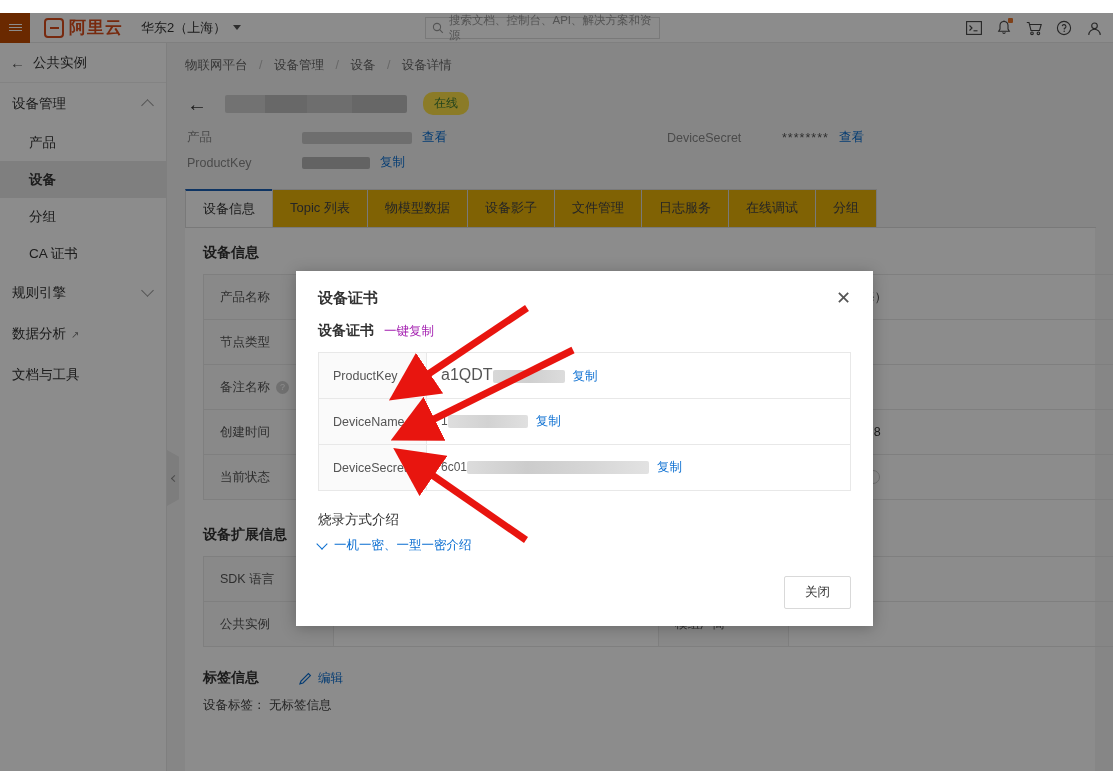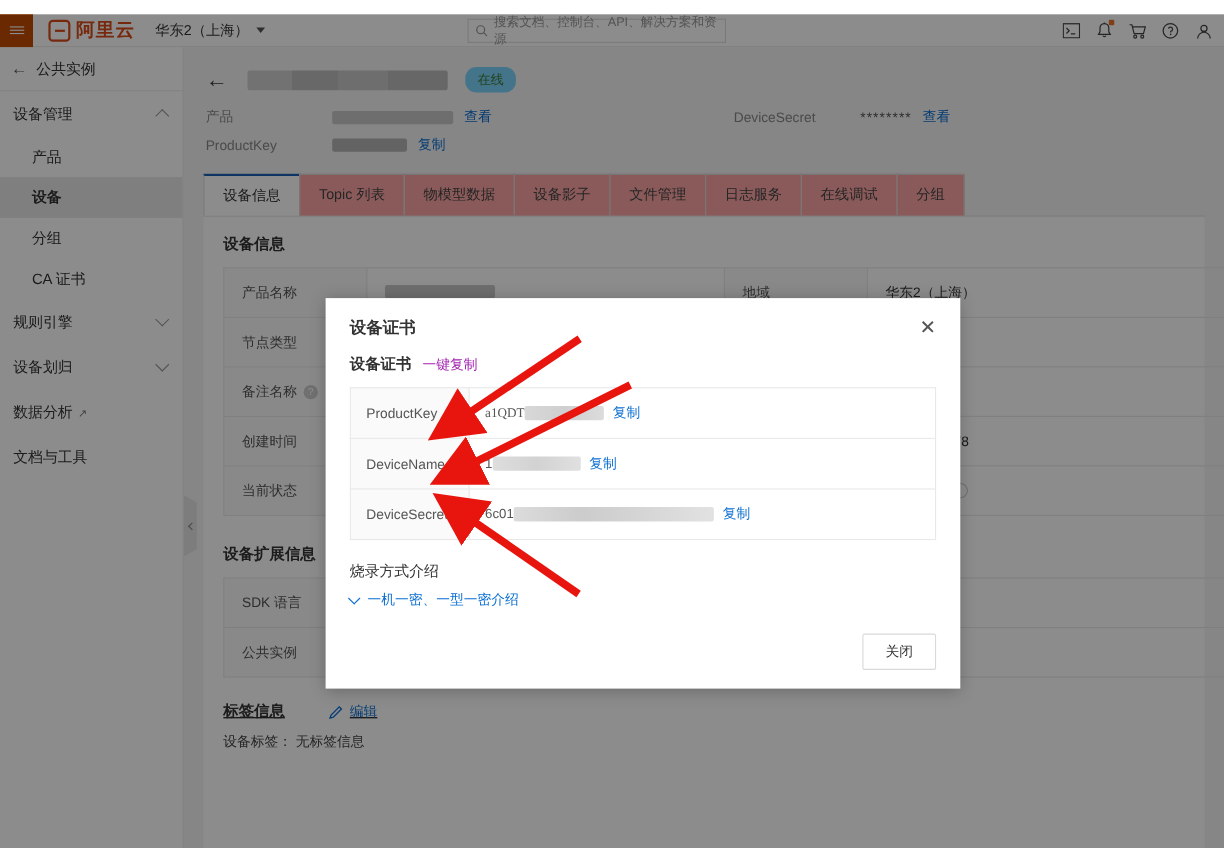--- a/index.html
+++ b/index.html
@@ -89,55 +89,55 @@
   .breadcrumb { padding: 14px 0 0 18px; font-size: 12.5px; color: #666; }
   .breadcrumb .sep { margin: 0 8px; color: #bbb; }
   .breadcrumb a { color: #666; text-decoration: none; }
 
   .page-head { display: flex; align-items: center; padding: 18px 0 0 20px; }
   .back-arrow { font-size: 20px; color: #333; margin-right: 18px; line-height: 1; }
   .redact { background: #c9c9c9; border-radius: 2px; display: inline-block; }
   .redact.dark { background: #b4b4b4; }
   .title-redact { width: 182px; height: 18px; background: linear-gradient(90deg,#cfcfcf 0 22%,#bdbdbd 22% 45%,#c9c9c9 45% 70%,#bcbcbc 70% 100%); border-radius: 2px; }
   .status-pill {
-    margin-left: 16px; background: #7dd3fc; color: #3c7a34;
+    margin-left: 16px; background: #fde047; color: #3c7a34;
     font-size: 12px; border-radius: 10px; padding: 3px 11px;
   }
 
   .keyrow { position: relative; padding-left: 20px; margin-top: 10px; font-size: 12.5px; color: #666; }
   .keyrow .kline { display:flex; align-items:center; height: 25px; }
   .keyrow .klabel { width: 115px; color: #888; }
   .link { color: #0a6ed1; cursor: pointer; text-decoration: none; }
   .secret-col { position: absolute; left: 500px; top: 0; display:flex; align-items:center; height: 25px; font-size: 12.5px; }
   .secret-col .klabel { width: 115px; color: #888; }
   .stars { letter-spacing: 1px; color: #555; margin-right: 10px; }
 
   
   .tabs { margin: 14px 0 0 18px; display: flex; border-bottom: 1px solid #ddd; width: 911px; }
   .tab {
-    padding: 9px 17px; font-size: 13px; color: #444; background: #fca5a5;
+    padding: 9px 17px; font-size: 13px; color: #444; background: #eab308;
     border: 1px solid #ddd; border-bottom: none; margin-right: -1px; cursor: pointer;
   }
   .tab.active { background: #fff; color: #0a6ed1; border-top: 2px solid #1a5fb4; color:#333; }
 
   .panel { background: #fff; margin: 0 18px; padding: 16px 0 0 0; min-height: 600px; }
   .sec-title { font-size: 14px; font-weight: bold; color: #333; padding: 0 0 12px 18px; }
 
   table.info { width: 911px; border-collapse: collapse; margin-left: 18px; table-layout: fixed; }
   table.info td { border: 1px solid #e8e8e8; height: 45px; padding: 0 16px; font-size: 12.5px; color: #333; vertical-align: middle; }
   table.info td.lbl { background: #fafafa; color: #555; width: 130px; }
   table.info td.val { width: 325px; }
   .help-dot {
     display:inline-block; width:13px; height:13px; border-radius:50%; background:#ccc; color:#fff;
     font-size:9px; text-align:center; line-height:13px; margin-left:6px; vertical-align: middle;
   }
   .toggle { display:inline-block; width:27px; height:14px; border-radius:7px; border:1px solid #ccc; background:#fff; vertical-align:middle; margin-left:10px; position:relative;}
   .toggle i { position:absolute; left:1px; top:1px; width:10px; height:10px; border-radius:50%; background:#d8d8d8; }
 
-  .tag-head { display:flex; align-items:center; padding: 22px 0 10px 18px; text-decoration: underline; }
+  .tag-head { display:flex; align-items:center; padding: 22px 0 10px 18px; }
   .tag-head .t { font-size:14px; font-weight:bold; color:#333; margin-right: 40px; }
   .tag-head .edit { color:#0a6ed1; font-size:12.5px; display:flex; align-items:center; }
   .pencil { margin-right: 6px; }
   .tag-body { padding-left: 18px; font-size: 12.5px; color: #444; }
 
   
   .overlay {
     position: absolute; left:0; top:0; width: 1113px; height: 771px;
     background: rgba(0,0,0,0.45); z-index: 10;
   }
@@ -268,37 +268,42 @@
     </div>
     <div class="side-item">
       <span>CA 证书</span>
     </div>
 
     <div class="side-group">
       <span>规则引擎</span>
       <span class="chev down"></span>
     </div>
     <div class="side-group">
-      <span>设备划归</span>
-      <span class="chev down"></span>
-    </div>
-    <div class="side-group">
       <span><span>数据分析</span><span class="ext-icon">↗</span></span>
     </div>
     <div class="side-group">
       <span>文档与工具</span>
     </div>
   </div>
 
   <div class="collapse-handle">
     <span class="c"></span>
   </div>
 
   <div class="main">
 
+    <div class="breadcrumb">
+      <a href="#">物联网平台</a>
+      <span class="sep">/</span>
+      <a href="#">设备管理</a>
+      <span class="sep">/</span>
+      <a href="#">设备</a>
+      <span class="sep">/</span>
+      <a href="#">设备详情</a>
+    </div>
 
     <div class="page-head">
       <span class="back-arrow">←</span>
       <span class="title-redact"></span>
       <span class="status-pill">在线</span>
     </div>
 
     <div class="keyrow">
       <div class="kline">
         <span class="klabel">产品</span>
@@ -408,21 +413,21 @@
     <div class="modal-sub">
       <span class="s1">设备证书</span>
       <span class="s2">一键复制</span>
     </div>
 
     <table class="cert">
       <tbody>
           <tr>
         <td class="k">ProductKey</td>
         <td class="v">
-          <span style="color:#555;font-size:12px;font-family:Liberation Serif, serif;">a1QDT</span><span class="blur-val" style="width:72px;background:linear-gradient(90deg,#d8d8d8,#cfcfcf,#dcdcdc);"></span><span class="cp">复制</span>
+          <span style="color:#555;font-size:16px;">a1QDT</span><span class="blur-val" style="width:72px;background:linear-gradient(90deg,#d8d8d8,#cfcfcf,#dcdcdc);"></span><span class="cp">复制</span>
         </td>
       </tr>
       <tr>
         <td class="k">DeviceName</td>
         <td class="v">
           <span style="color:#555;font-size:12px;">1</span><span class="blur-val" style="width:80px;background:linear-gradient(90deg,#dedede,#d2d2d2,#e0e0e0);"></span><span class="cp">复制</span>
         </td>
       </tr>
       <tr>
         <td class="k">DeviceSecret</td>

